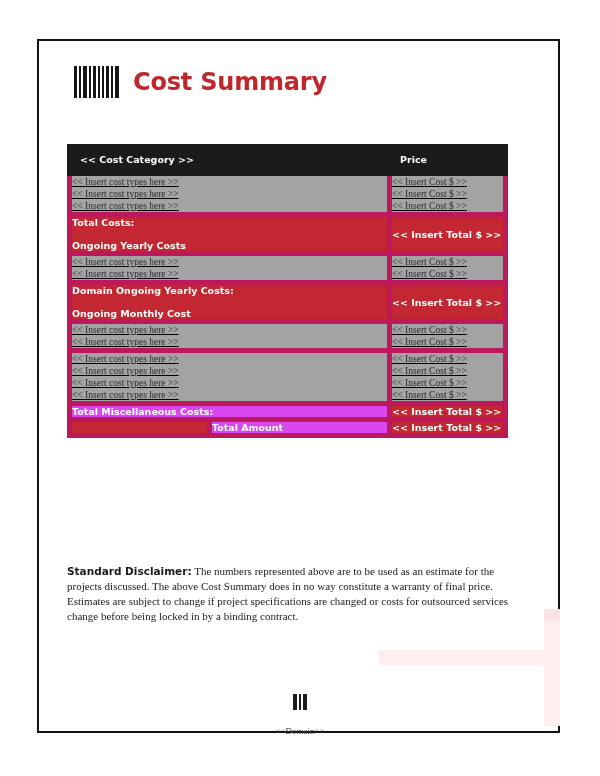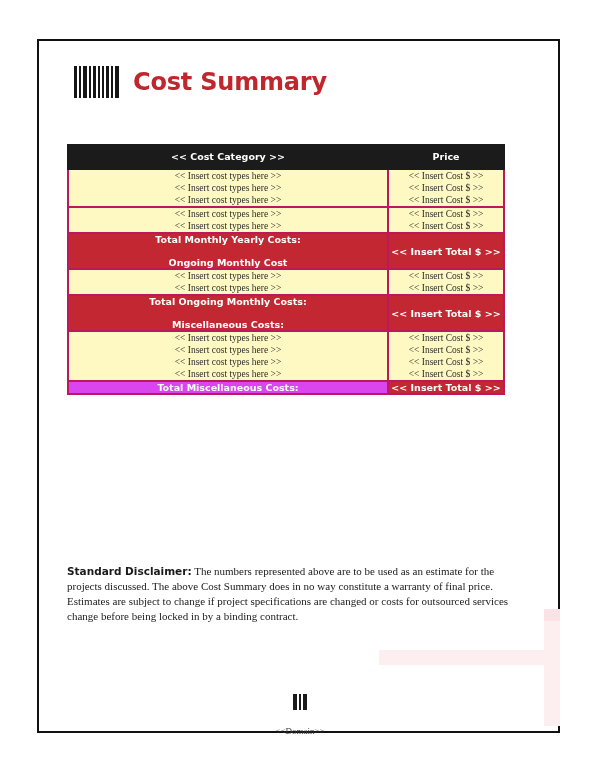--- a/index.html
+++ b/index.html
@@ -78,43 +78,43 @@
     left: 67px;
     top: 144px;
     width: 436px;
     border-collapse: collapse;
     table-layout: fixed;
   }
   .cost-table td, .cost-table th {
     padding: 0;
     margin: 0;
     vertical-align: middle;
-    border: 2px solid #be185d;
-    text-align: center;
+    border: 5px solid #be185d;
   }
 
   .col-a { width: 140px; }
   .col-b { width: 180px; }
   .col-c { width: 116px; }
 
   
   .hdr td {
     background: #1b1b1b;
     color: #ffffff;
     font-family: "DejaVu Sans", sans-serif;
     font-weight: bold;
     font-size: 9.5px;
     padding: 5px 8px 6px 8px;
     border-color: #1b1b1b;
   }
 
   
   .data-cell {
-    background: #fef9c3;
+    background: #a3a3a3;
     padding: 4px 8px 5px 8px;
+    text-decoration: underline;
   }
   .data-line {
     font-family: "Liberation Serif", serif;
     font-size: 9.5px;
     color: #2a2a2a;
     line-height: 12px;
     white-space: nowrap;
   }
 
   
@@ -245,55 +245,55 @@
           <div class="data-line">&lt;&lt; Insert cost types here &gt;&gt;</div>
           <div class="data-line">&lt;&lt; Insert cost types here &gt;&gt;</div>
           <div class="data-line">&lt;&lt; Insert cost types here &gt;&gt;</div>
         </td>
         <td class="data-cell">
           <div class="data-line">&lt;&lt; Insert Cost $ &gt;&gt;</div>
           <div class="data-line">&lt;&lt; Insert Cost $ &gt;&gt;</div>
           <div class="data-line">&lt;&lt; Insert Cost $ &gt;&gt;</div>
         </td>
       </tr>
+      <tr>
+        <td class="red-cell" colspan="2">
+          <span class="sub-a">Total Costs:</span>
+          <span class="sub-b">Ongoing Yearly Costs</span>
+        </td>
+        <td class="red-price">&lt;&lt; Insert Total $ &gt;&gt;</td>
+      </tr>
 
       <tr>
         <td class="data-cell" colspan="2">
           <div class="data-line">&lt;&lt; Insert cost types here &gt;&gt;</div>
           <div class="data-line">&lt;&lt; Insert cost types here &gt;&gt;</div>
         </td>
         <td class="data-cell">
           <div class="data-line">&lt;&lt; Insert Cost $ &gt;&gt;</div>
           <div class="data-line">&lt;&lt; Insert Cost $ &gt;&gt;</div>
         </td>
       </tr>
       <tr>
         <td class="red-cell" colspan="2">
-          <span class="sub-a">Total Monthly Yearly Costs:</span>
+          <span class="sub-a">Domain Ongoing Yearly Costs:</span>
           <span class="sub-b">Ongoing Monthly Cost</span>
         </td>
         <td class="red-price">&lt;&lt; Insert Total $ &gt;&gt;</td>
       </tr>
 
       <tr>
         <td class="data-cell" colspan="2">
           <div class="data-line">&lt;&lt; Insert cost types here &gt;&gt;</div>
           <div class="data-line">&lt;&lt; Insert cost types here &gt;&gt;</div>
         </td>
         <td class="data-cell">
           <div class="data-line">&lt;&lt; Insert Cost $ &gt;&gt;</div>
           <div class="data-line">&lt;&lt; Insert Cost $ &gt;&gt;</div>
         </td>
-      </tr>
-      <tr>
-        <td class="red-cell" colspan="2">
-          <span class="sub-a">Total Ongoing Monthly Costs:</span>
-          <span class="sub-b">Miscellaneous Costs:</span>
-        </td>
-        <td class="red-price">&lt;&lt; Insert Total $ &gt;&gt;</td>
       </tr>
 
       <tr>
         <td class="data-cell" colspan="2">
           <div class="data-line">&lt;&lt; Insert cost types here &gt;&gt;</div>
           <div class="data-line">&lt;&lt; Insert cost types here &gt;&gt;</div>
           <div class="data-line">&lt;&lt; Insert cost types here &gt;&gt;</div>
           <div class="data-line">&lt;&lt; Insert cost types here &gt;&gt;</div>
         </td>
         <td class="data-cell">
@@ -301,20 +301,25 @@
           <div class="data-line">&lt;&lt; Insert Cost $ &gt;&gt;</div>
           <div class="data-line">&lt;&lt; Insert Cost $ &gt;&gt;</div>
           <div class="data-line">&lt;&lt; Insert Cost $ &gt;&gt;</div>
         </td>
       </tr>
       <tr>
         <td class="red-label" colspan="2">Total Miscellaneous Costs:</td>
         <td class="red-price">&lt;&lt; Insert Total $ &gt;&gt;</td>
       </tr>
 
+      <tr>
+        <td class="red-blank"></td>
+        <td class="red-label">Total Amount</td>
+        <td class="red-price">&lt;&lt; Insert Total $ &gt;&gt;</td>
+      </tr>
 
     </tbody>
   </table>
 
   <p class="disclaimer">
     <b>Standard Disclaimer:</b><span> The numbers represented above are to be used as an estimate for the projects discussed. The above Cost Summary does in no way constitute a warranty of final price.  Estimates are subject to change if project specifications are changed or costs for outsourced services change before being locked in by a binding contract.</span>
   </p>
 
   <div class="doc-footer">
     <span class="footer-bars">

